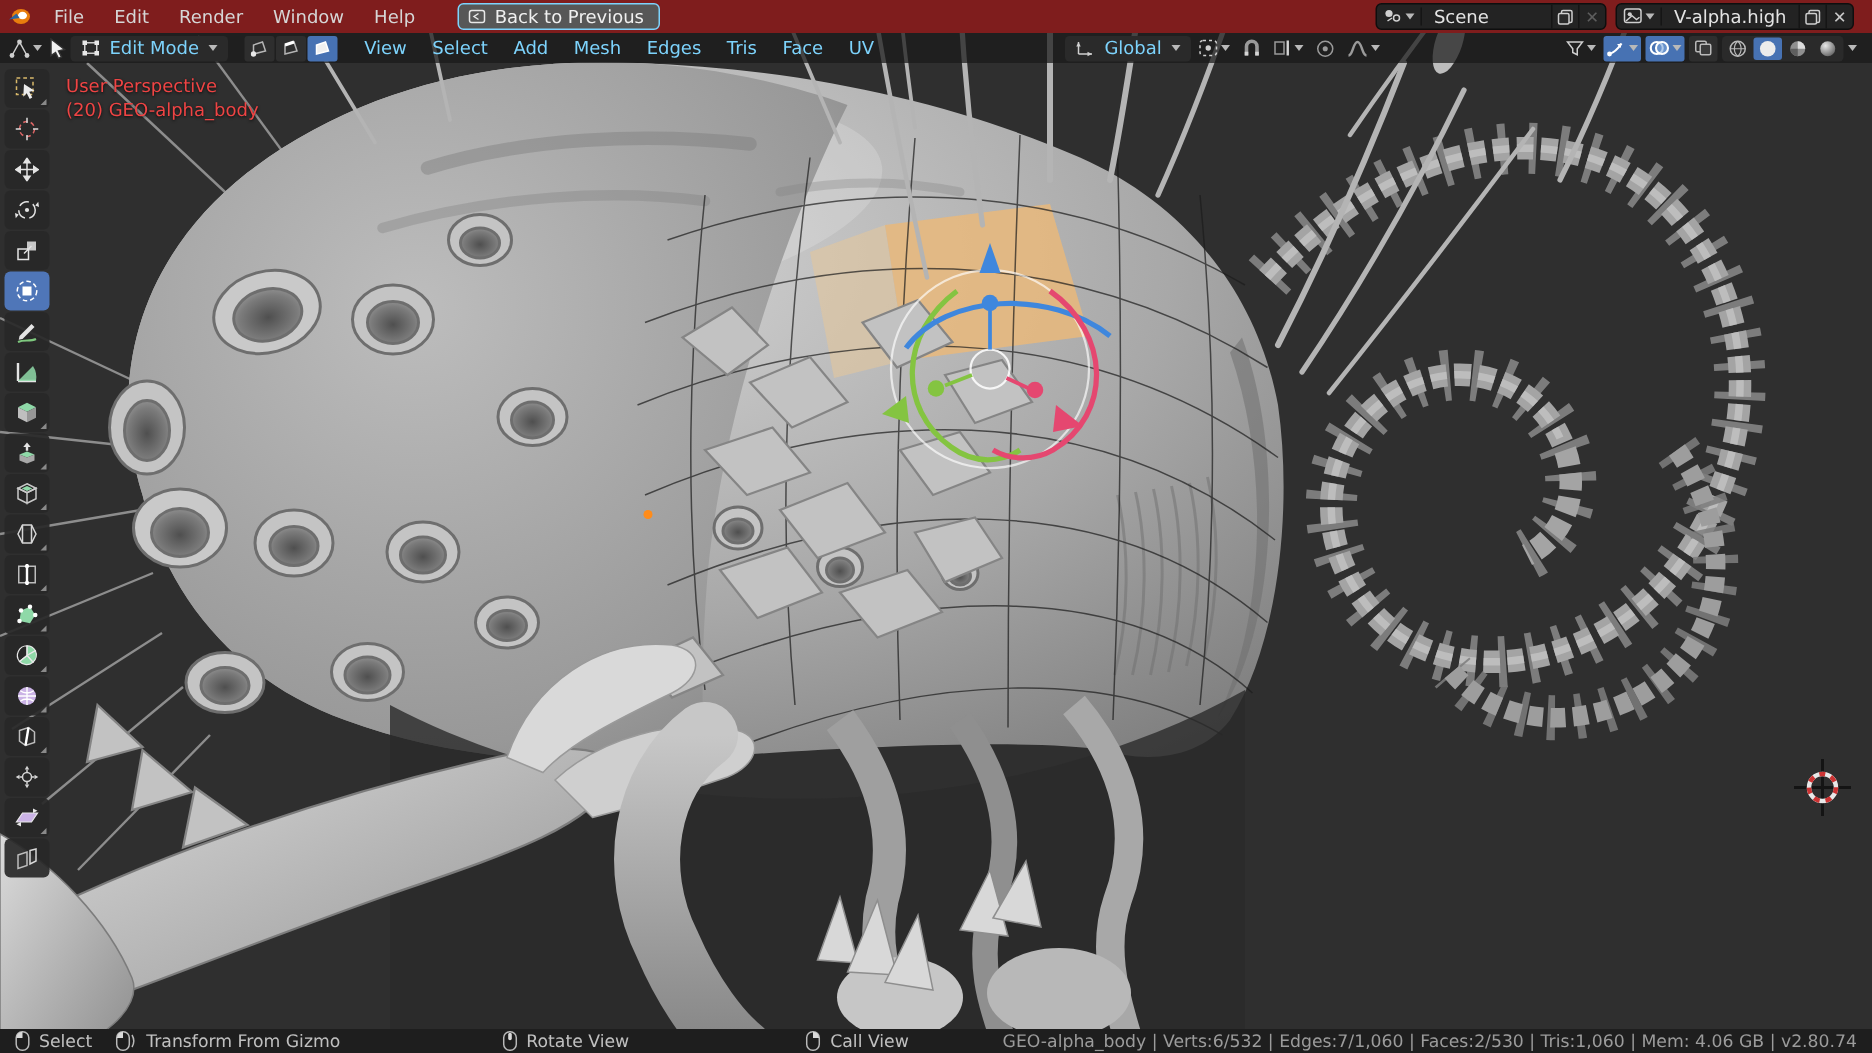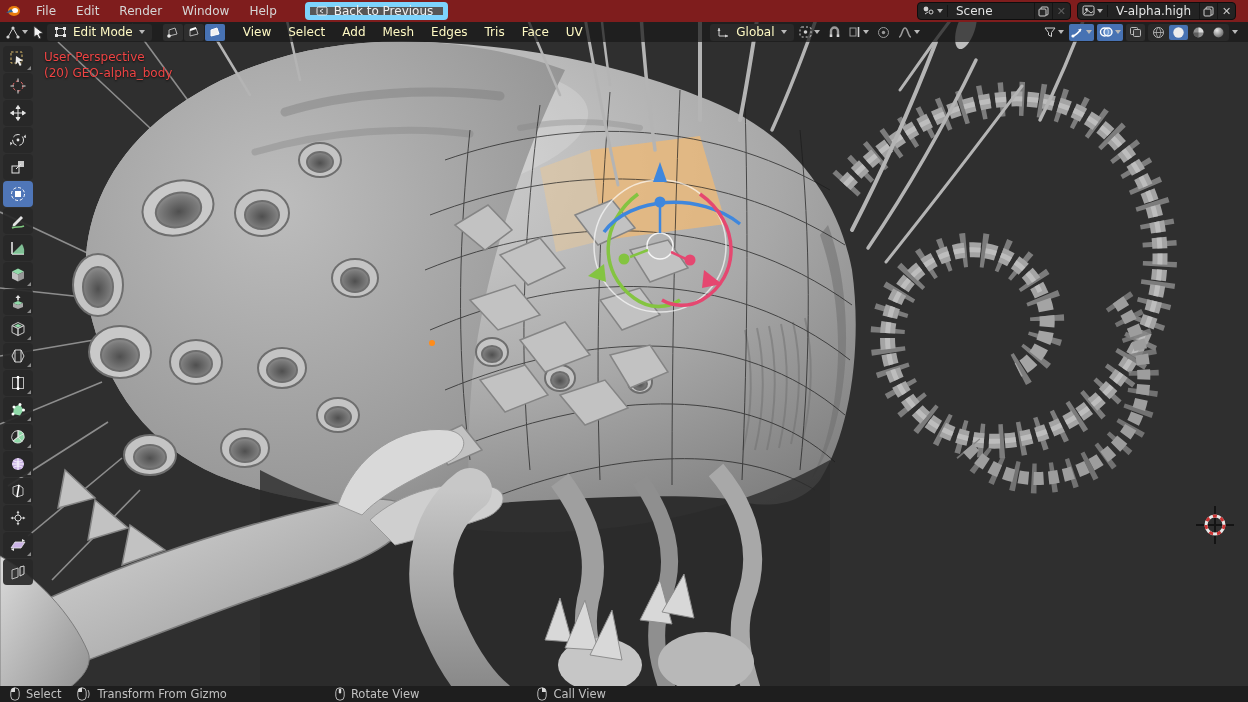--- a/index.html
+++ b/index.html
@@ -5,37 +5,37 @@
   * { margin:0; padding:0; box-sizing:border-box; }
   html,body { width:1248px; height:702px; overflow:hidden; background:#2f2f2f;
     font-family:"DejaVu Sans","Liberation Sans",sans-serif; }
   .stage { position:relative; width:1248px; height:702px; }
 
   
   .topbar { position:absolute; top:0; left:0; width:100%; height:22px; background:#7f1d1d;
     display:flex; align-items:center; z-index:40; color:#d6d6d6; font-size:12px; }
   .logo { width:26px; display:flex; justify-content:center; }
   .menu-item { padding:0 10px; height:22px; line-height:22px; cursor:default; }
-  .back-btn { margin-left:18px; height:18px; background:#575757; border:5px solid #7dd3fc;
+  .back-btn { margin-left:18px; height:18px; background:#575757; border:1px solid #7dd3fc;
     border-radius:4px; display:flex; align-items:center; gap:6px; padding:0 10px 0 6px;
     color:#f0f0f0; font-size:12px; }
   .topbar-right { margin-left:auto; display:flex; gap:6px; margin-right:12px; }
   .id-widget { height:18px; background:#232323; border:1px solid #0e0e0e; border-radius:4px;
     display:flex; align-items:center; font-size:12px; color:#e4e4e4; }
   .id-widget .iconbox { display:flex; align-items:center; gap:2px; padding:0 4px; border-right:1px solid #151515; }
   .id-widget .label { padding:0 8px; min-width:86px; }
   .id-widget .sq { width:18px; height:16px; display:flex; align-items:center; justify-content:center;
     border-left:1px solid #151515; }
   .chev { width:0; height:0; border-left:3px solid transparent; border-right:3px solid transparent;
     border-top:4px solid #b9b9b9; display:inline-block; }
 
   
   .vheader { position:absolute; top:22px; left:0; width:100%; height:20px;
     background:rgba(25,25,25,0.72); z-index:30; display:flex; align-items:center;
-    color:#fef9c3; font-size:12px; padding:0 4px; }
+    color:#7dd3fc; font-size:12px; padding:0 4px; }
   .vh-group { display:flex; align-items:center; gap:3px; }
   .pill { background:#2a2a2a; border-radius:3px; height:17px; display:flex; align-items:center;
     gap:6px; padding:0 7px; }
   .mode-btns { display:flex; gap:1px; margin:0 8px; }
   .mode-btn { width:20px; height:17px; background:#2e2e2e; border-radius:2px;
     display:flex; align-items:center; justify-content:center; }
   .mode-btn.active { background:#4772b3; }
   .vmenu { padding:0 7px; height:20px; line-height:20px; }
   .icon-btn { height:17px; min-width:19px; display:flex; align-items:center; justify-content:center;
     gap:2px; border-radius:2px; padding:0 2px; }
@@ -674,15 +674,16 @@
         </svg>
       <span>Rotate View</span>
     </div>
     <div class="hint" style="margin-left:118px">
       <svg width="10" height="14" viewBox="0 0 10 14">
           <rect x="0.8" y="0.8" width="8.4" height="12.4" rx="4" fill="none" stroke="#b9b9b9"></rect>
           <path d="M9,5 L9,4.5 A4,4 0 0 0 5,0.8 L5,5 Z" fill="#d9d9d9"></path>
         </svg>
       <span>Call View</span>
     </div>
+    <div class="stats">GEO-alpha_body | Verts:6/532 | Edges:7/1,060 | Faces:2/530 | Tris:1,060 | Mem: 4.06 GB | v2.80.74</div>
   </div>
 
 </div>
 
 </body></html>

